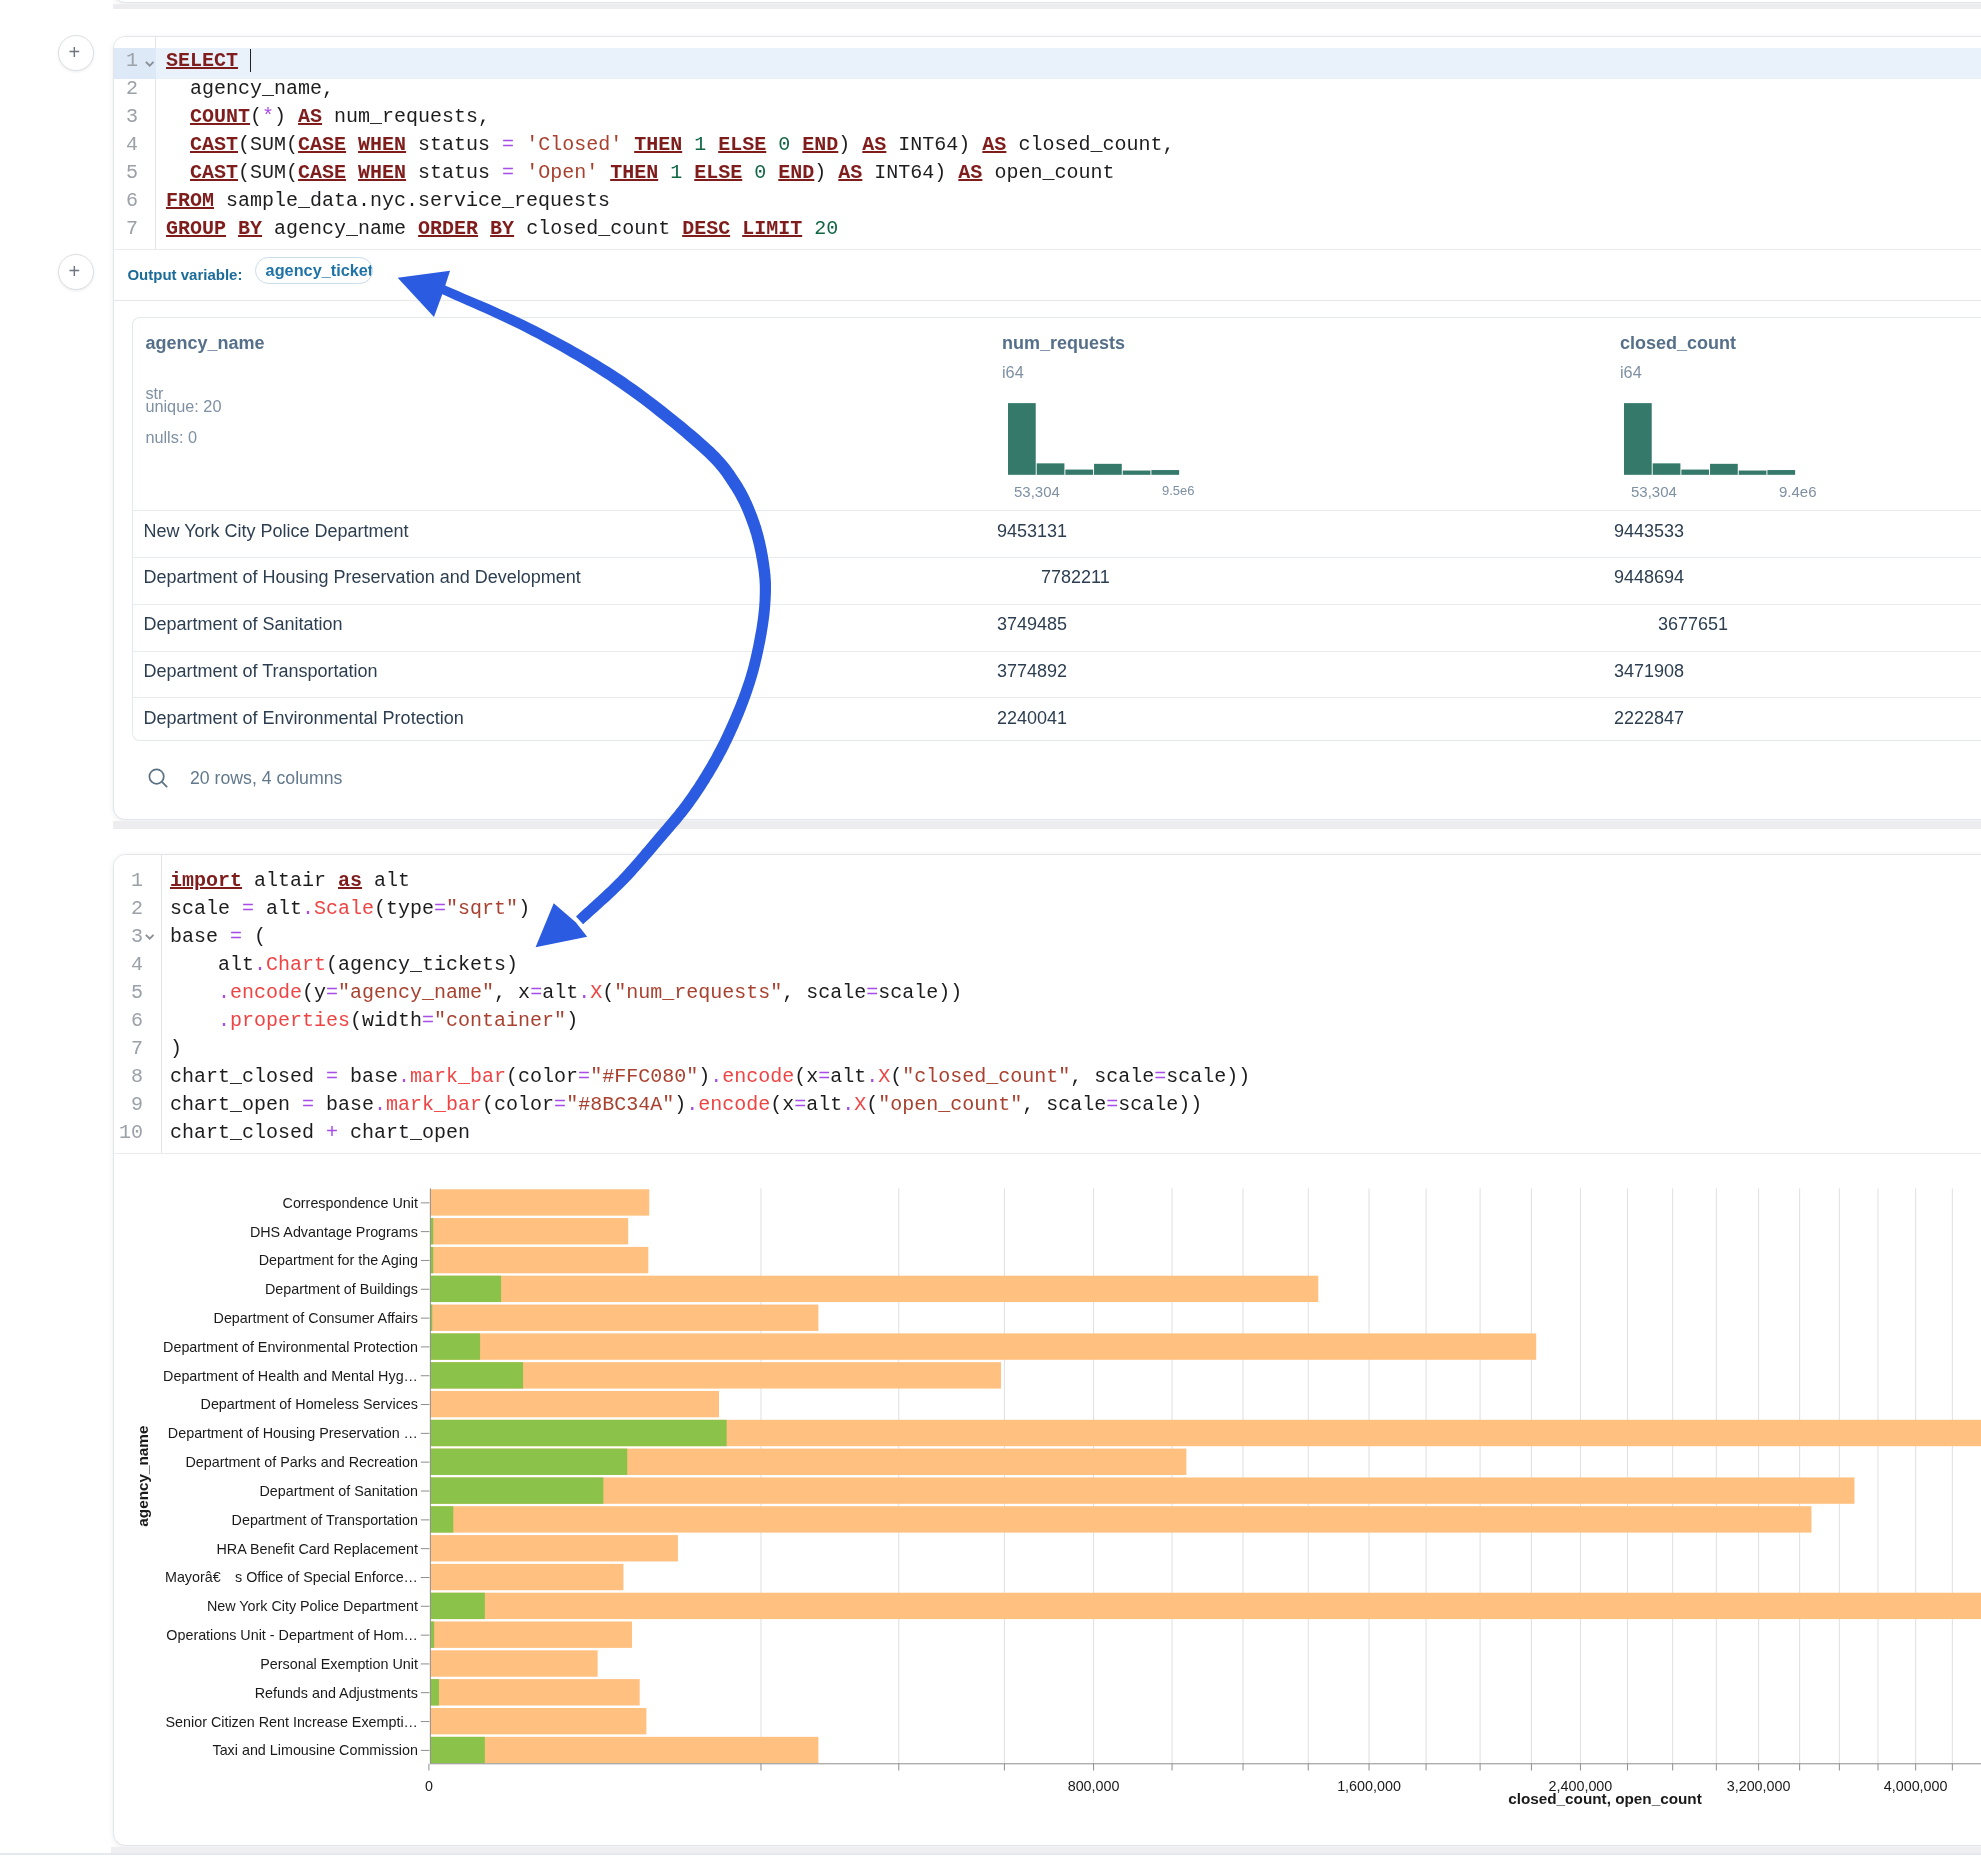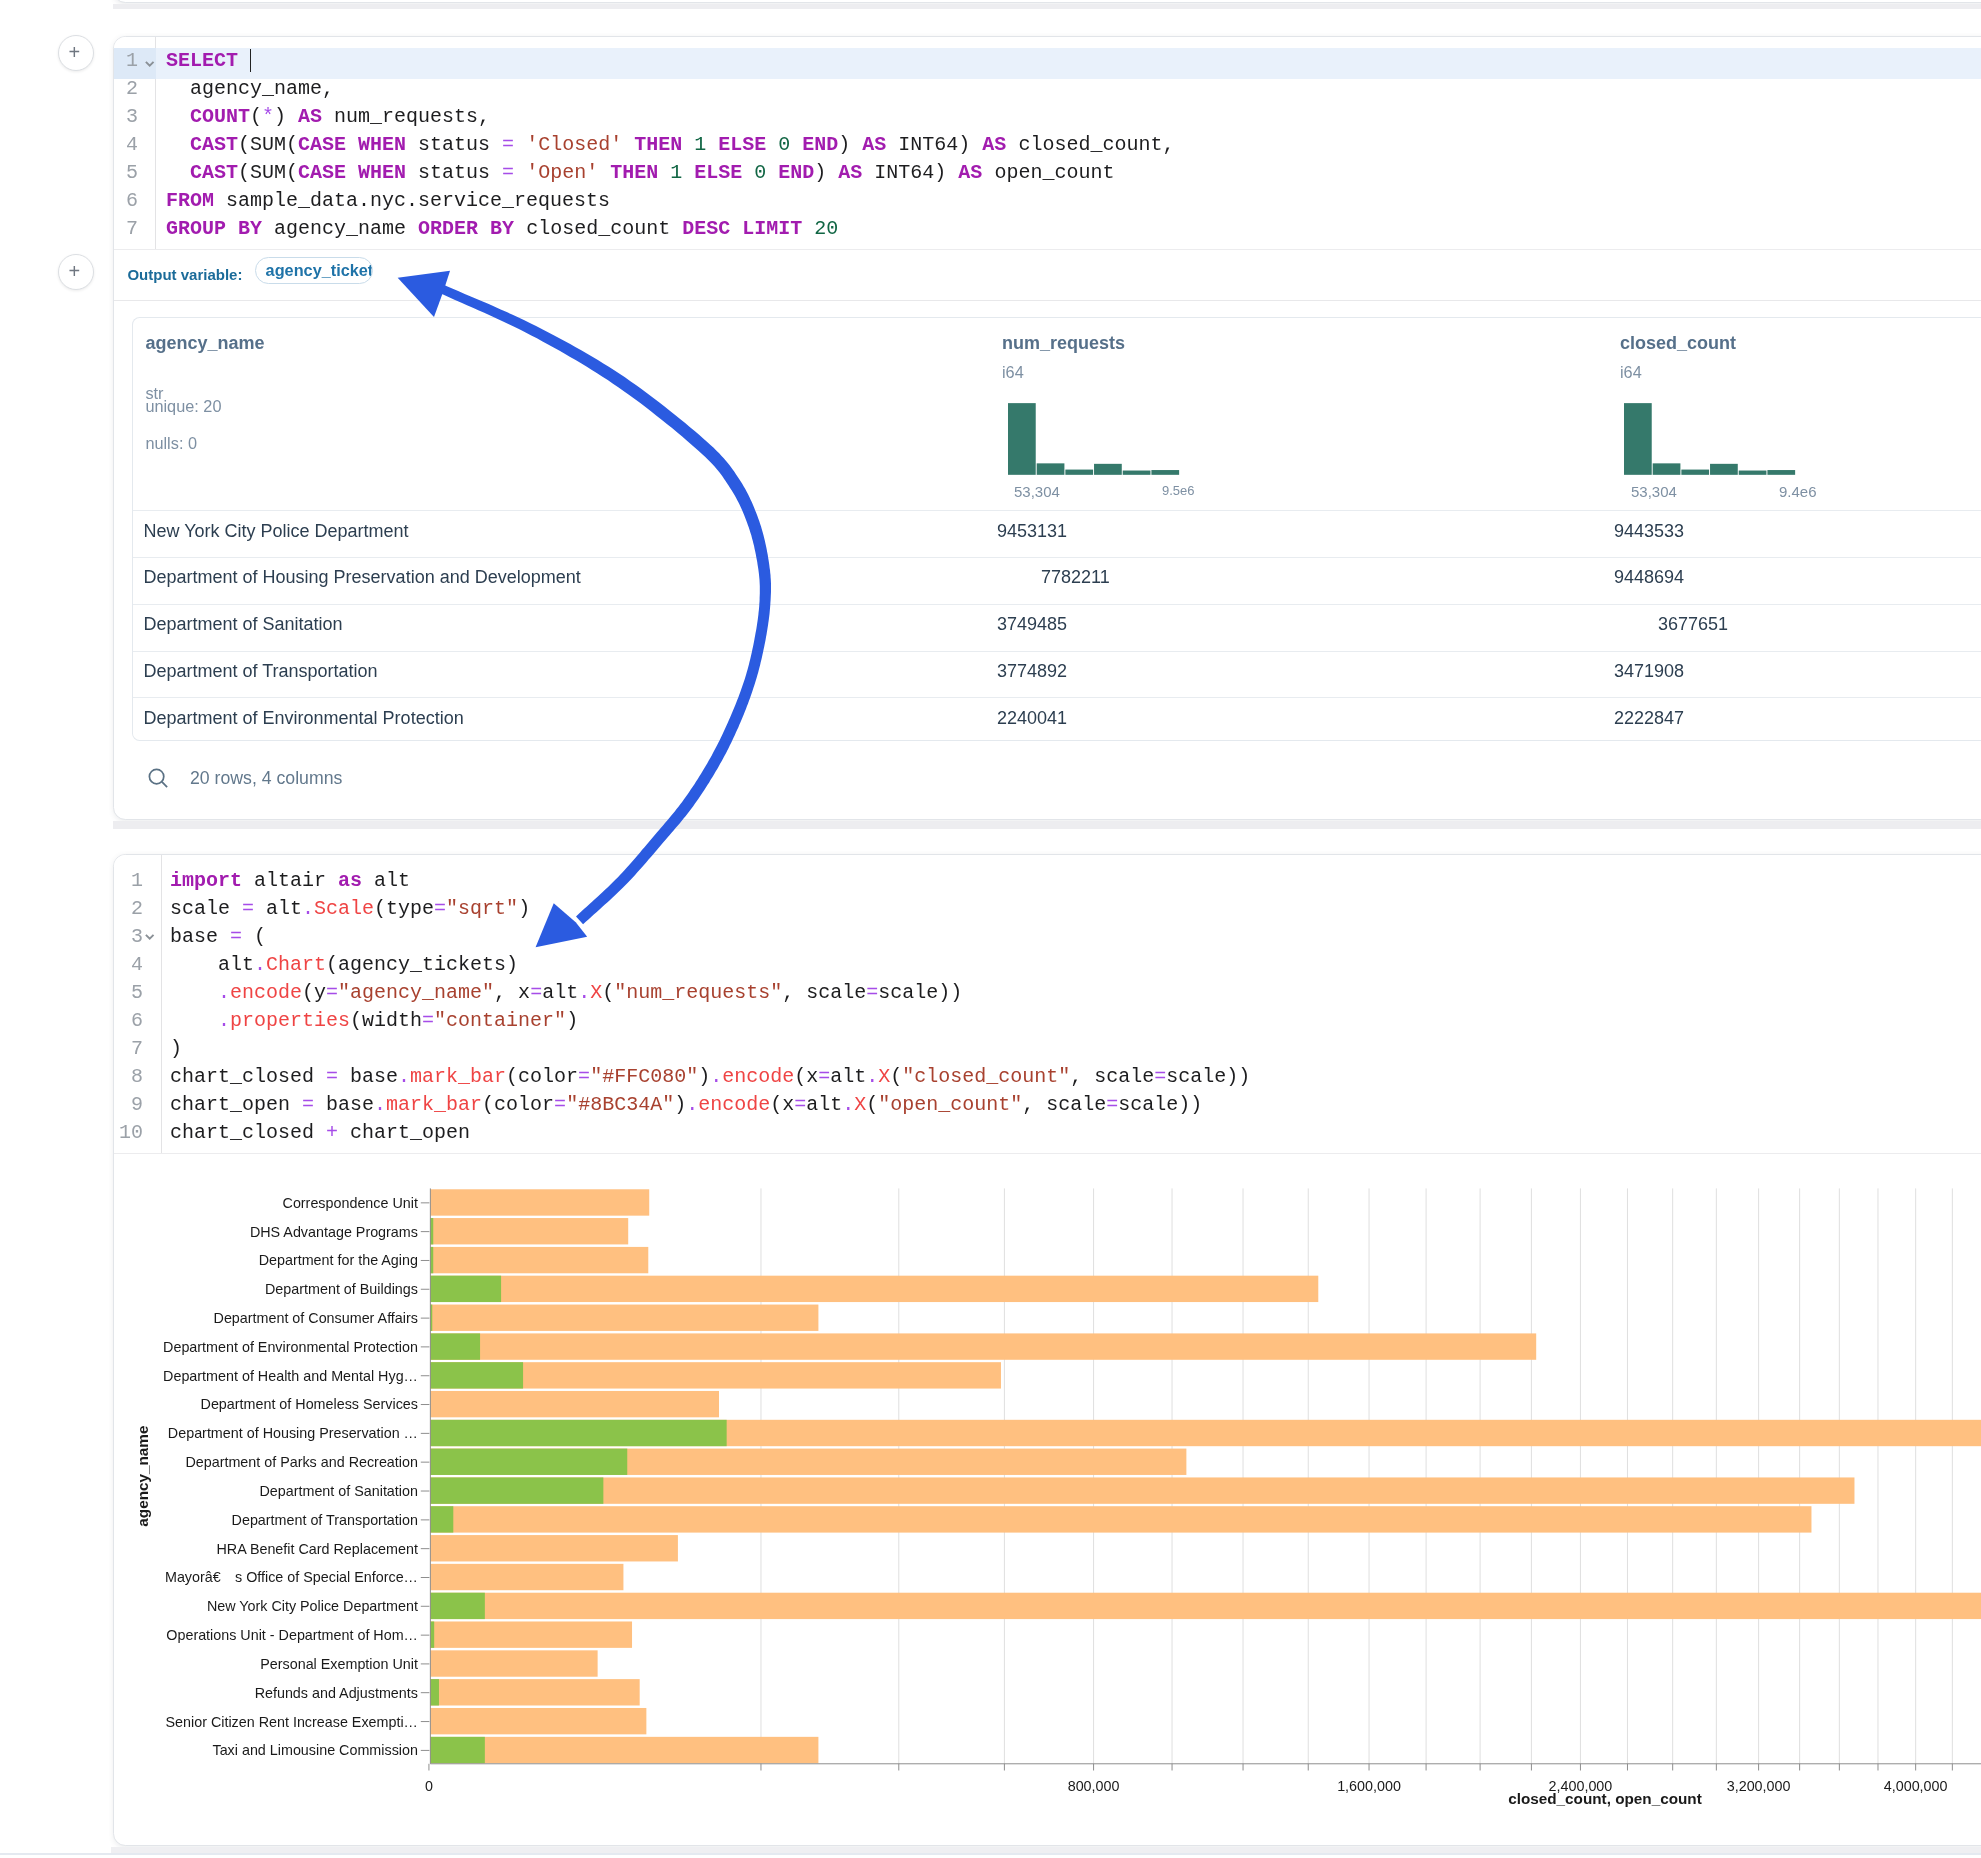--- a/index.html
+++ b/index.html
@@ -7,21 +7,21 @@
   font-family:"Liberation Sans", sans-serif; }
 .card { position:absolute; left:113px; width:1902px; background:#fff;
   border:1px solid #e2e5e9; border-radius:12.4px;
   box-shadow:0 1.9px 4.8px rgba(80,90,100,0.10); }
 .gutter { position:absolute; top:0; bottom:0; left:0; background:#fff;
   border-right:1px solid #e3e3e5; border-top-left-radius:11.5px; }
 pre.code { font-family:"Liberation Mono", monospace; font-size:20px; line-height:28px;
   color:#1d1d1f; position:absolute; white-space:pre; }
 pre.lnum { font-family:"Liberation Mono", monospace; font-size:20px; line-height:28px;
   color:#9ba1a8; position:absolute; text-align:right; white-space:pre; }
-.k { color:#a21caf; font-weight:bold; }
+.k { color:#7f1d1d; font-weight:bold;text-decoration:underline; }
 .o { color:#a64ce8; }
 .s { color:#a8412f; }
 .n { color:#116644; }
 .p { color:#ef4444; }
 .activeline { position:absolute; background:#e9f1fb; }
 .tbl-head { font-size:18px; font-weight:bold; color:#56708a; }
 .tbl-meta { font-size:16.3px; color:#7e90a3; }
 .tbl-cell { font-size:18px; color:#2c3e50; }
 .rowline { position:absolute; height:1px; background:#e8ecf0; }
 </style>
@@ -61,21 +61,21 @@
     <div style="position:absolute; left:141px; top:6.7px; width:118px; height:27px; border:1.4px solid #c9dcea; border-radius:13.4px; overflow:hidden;">
       <div style="position:absolute; left:9.6px; top:2.9px; font-size:16.3px; font-weight:bold; color:#1f73a8; white-space:nowrap;">agency_tickets</div>
     </div>
   </div>
 
   <div style="position:absolute; left:18px; top:280px; width:1884px; height:424px; border:1px solid #e4e9ee; border-right:none; border-radius:7.6px 0 0 7.6px;">
 
     <div class="tbl-head" style="position:absolute; left:12.4px; top:15.3px;">agency_name</div>
     <div class="tbl-meta" style="position:absolute; left:12.4px; top:45px;margin-top:21px;">str</div>
     <div class="tbl-meta" style="position:absolute; left:12.4px; top:79px;">unique: 20</div>
-    <div class="tbl-meta" style="position:absolute; left:12.4px; top:116px;">nulls: 0</div>
+    <div class="tbl-meta" style="position:absolute; left:12.4px; top:110px;">nulls: 0</div>
 
     <div class="tbl-head" style="position:absolute; left:869px; top:15.3px;">num_requests</div>
     <div class="tbl-meta" style="position:absolute; left:869px; top:45px;">i64</div>
     <svg style="position:absolute; left:875px; top:84px;" width="174" height="73" viewBox="0 0 182 76">
       <g fill="#35796b">
         <rect x="0" y="1" width="29" height="75"></rect>
         <rect x="30" y="64" width="29" height="12"></rect>
         <rect x="60" y="70.5" width="29" height="5.5"></rect>
         <rect x="90" y="64.5" width="29" height="11.5"></rect>
         <rect x="120" y="71.5" width="29" height="4.5"></rect>

